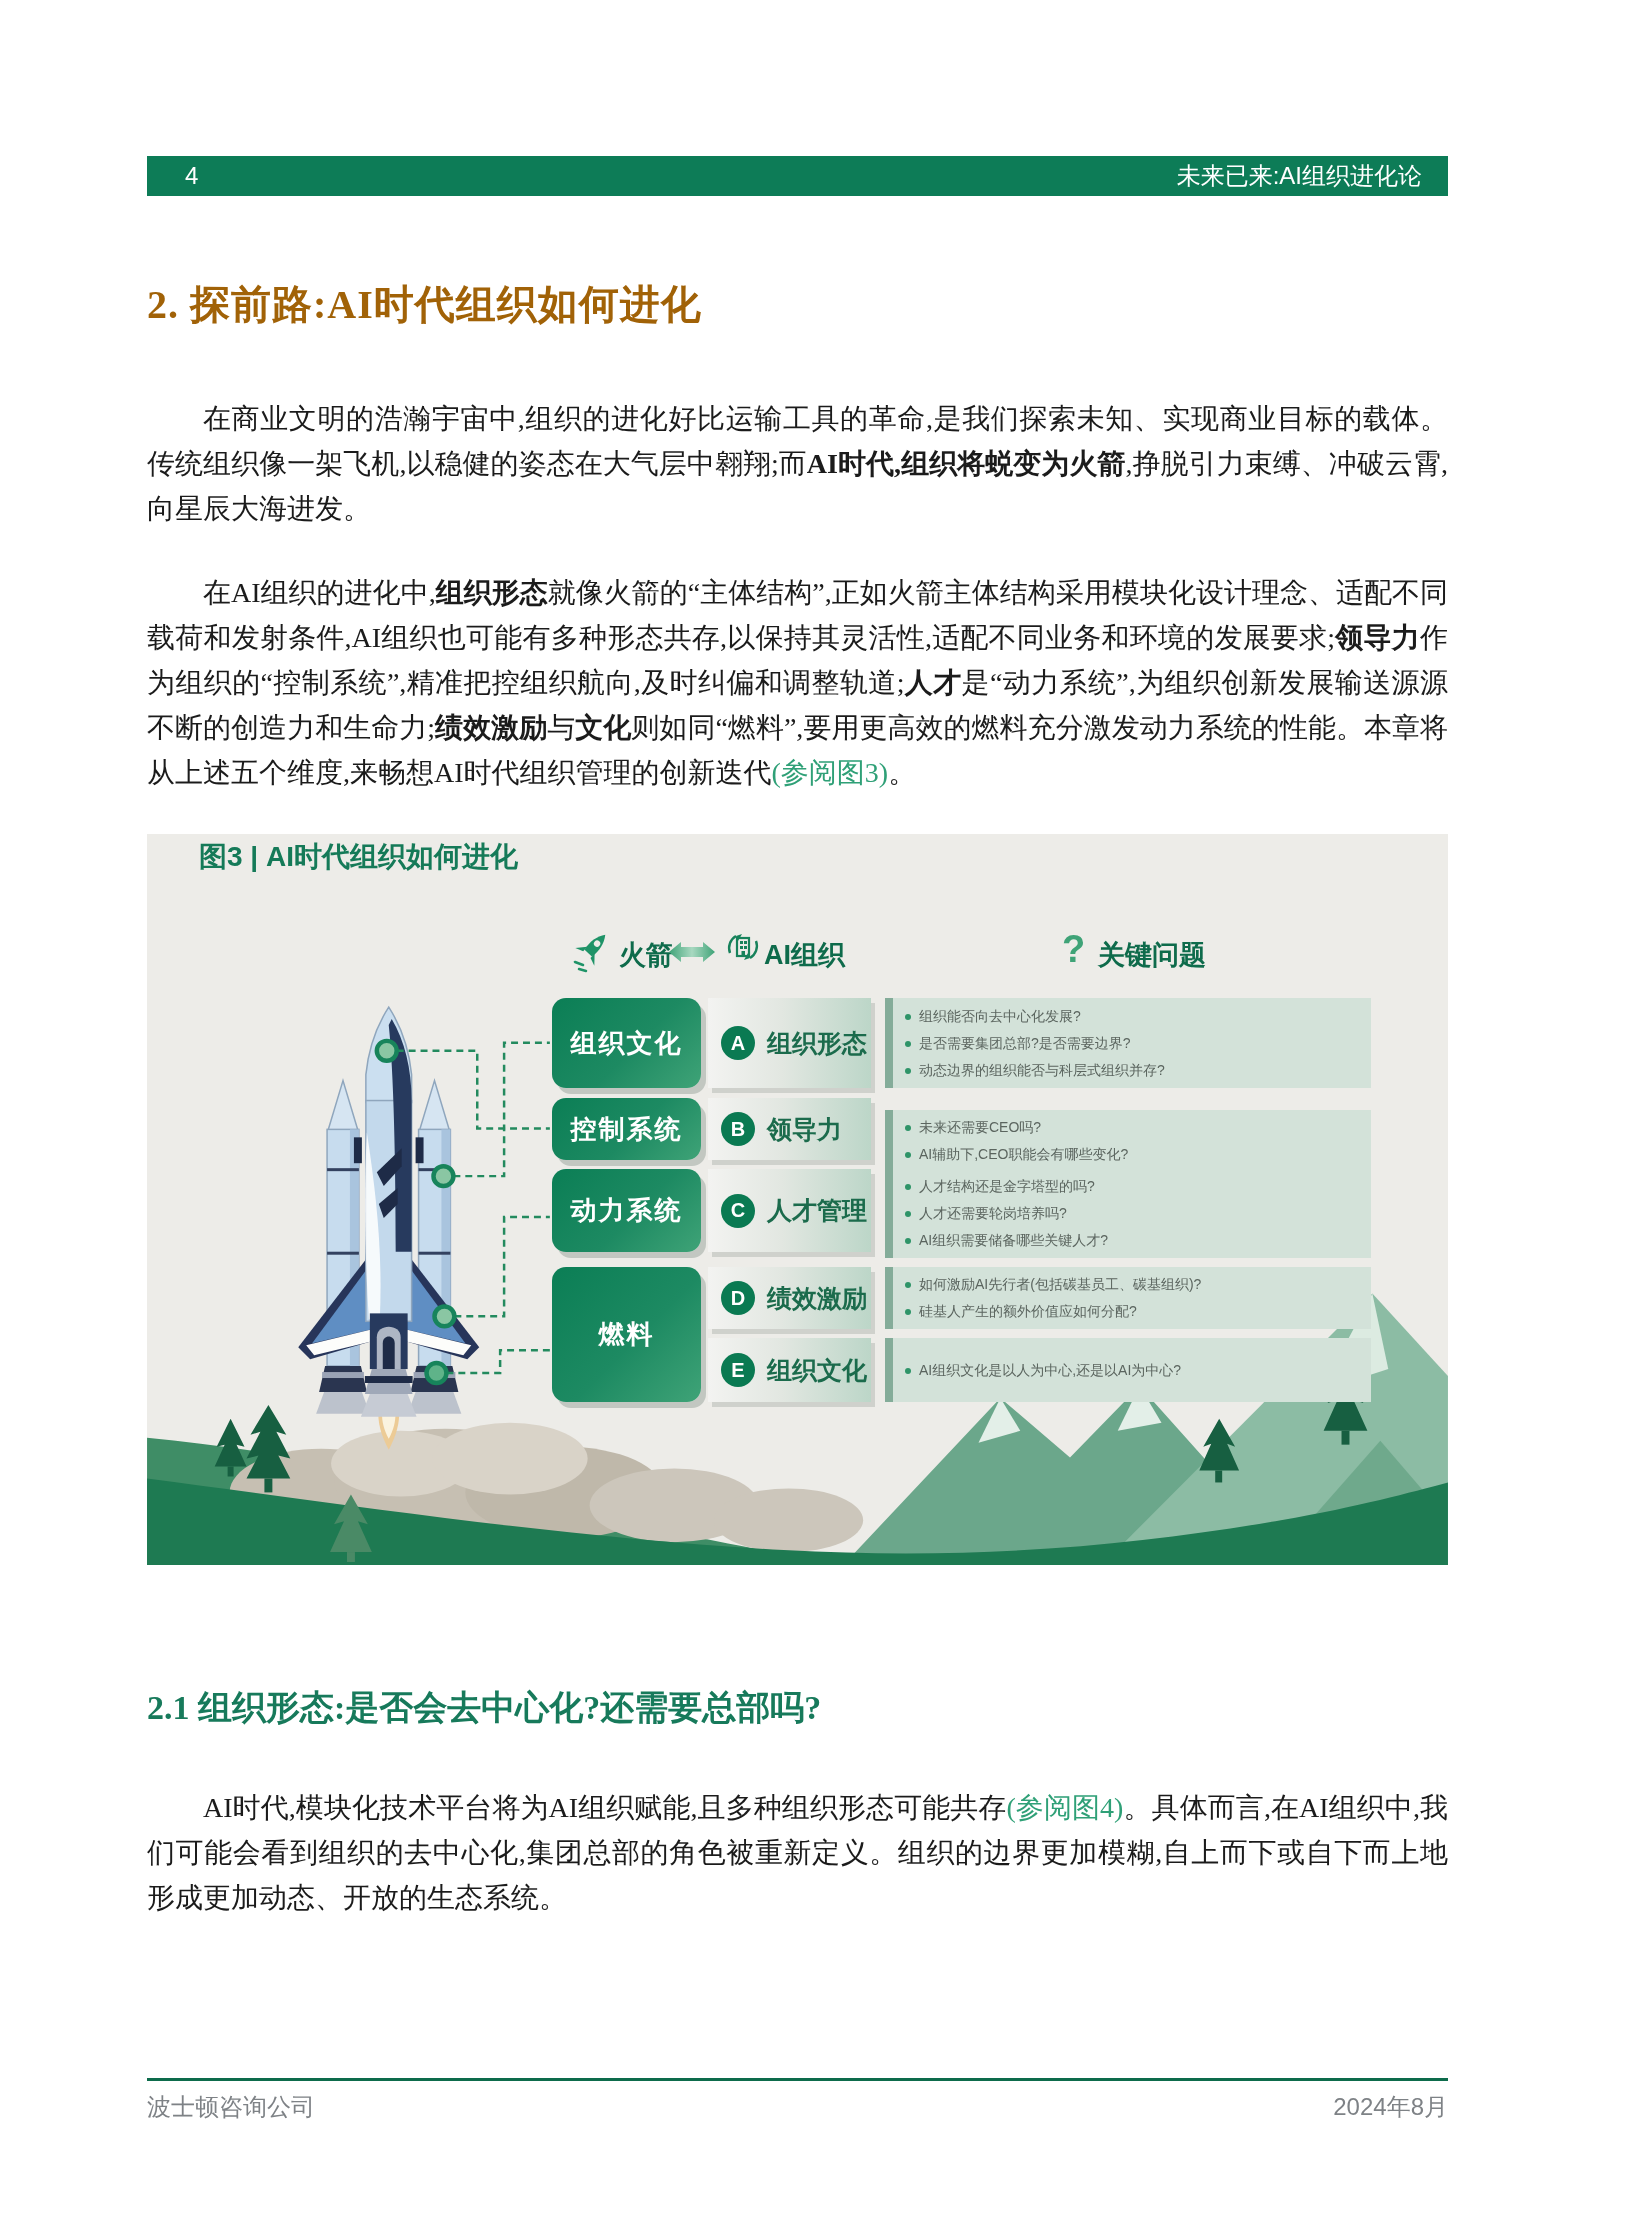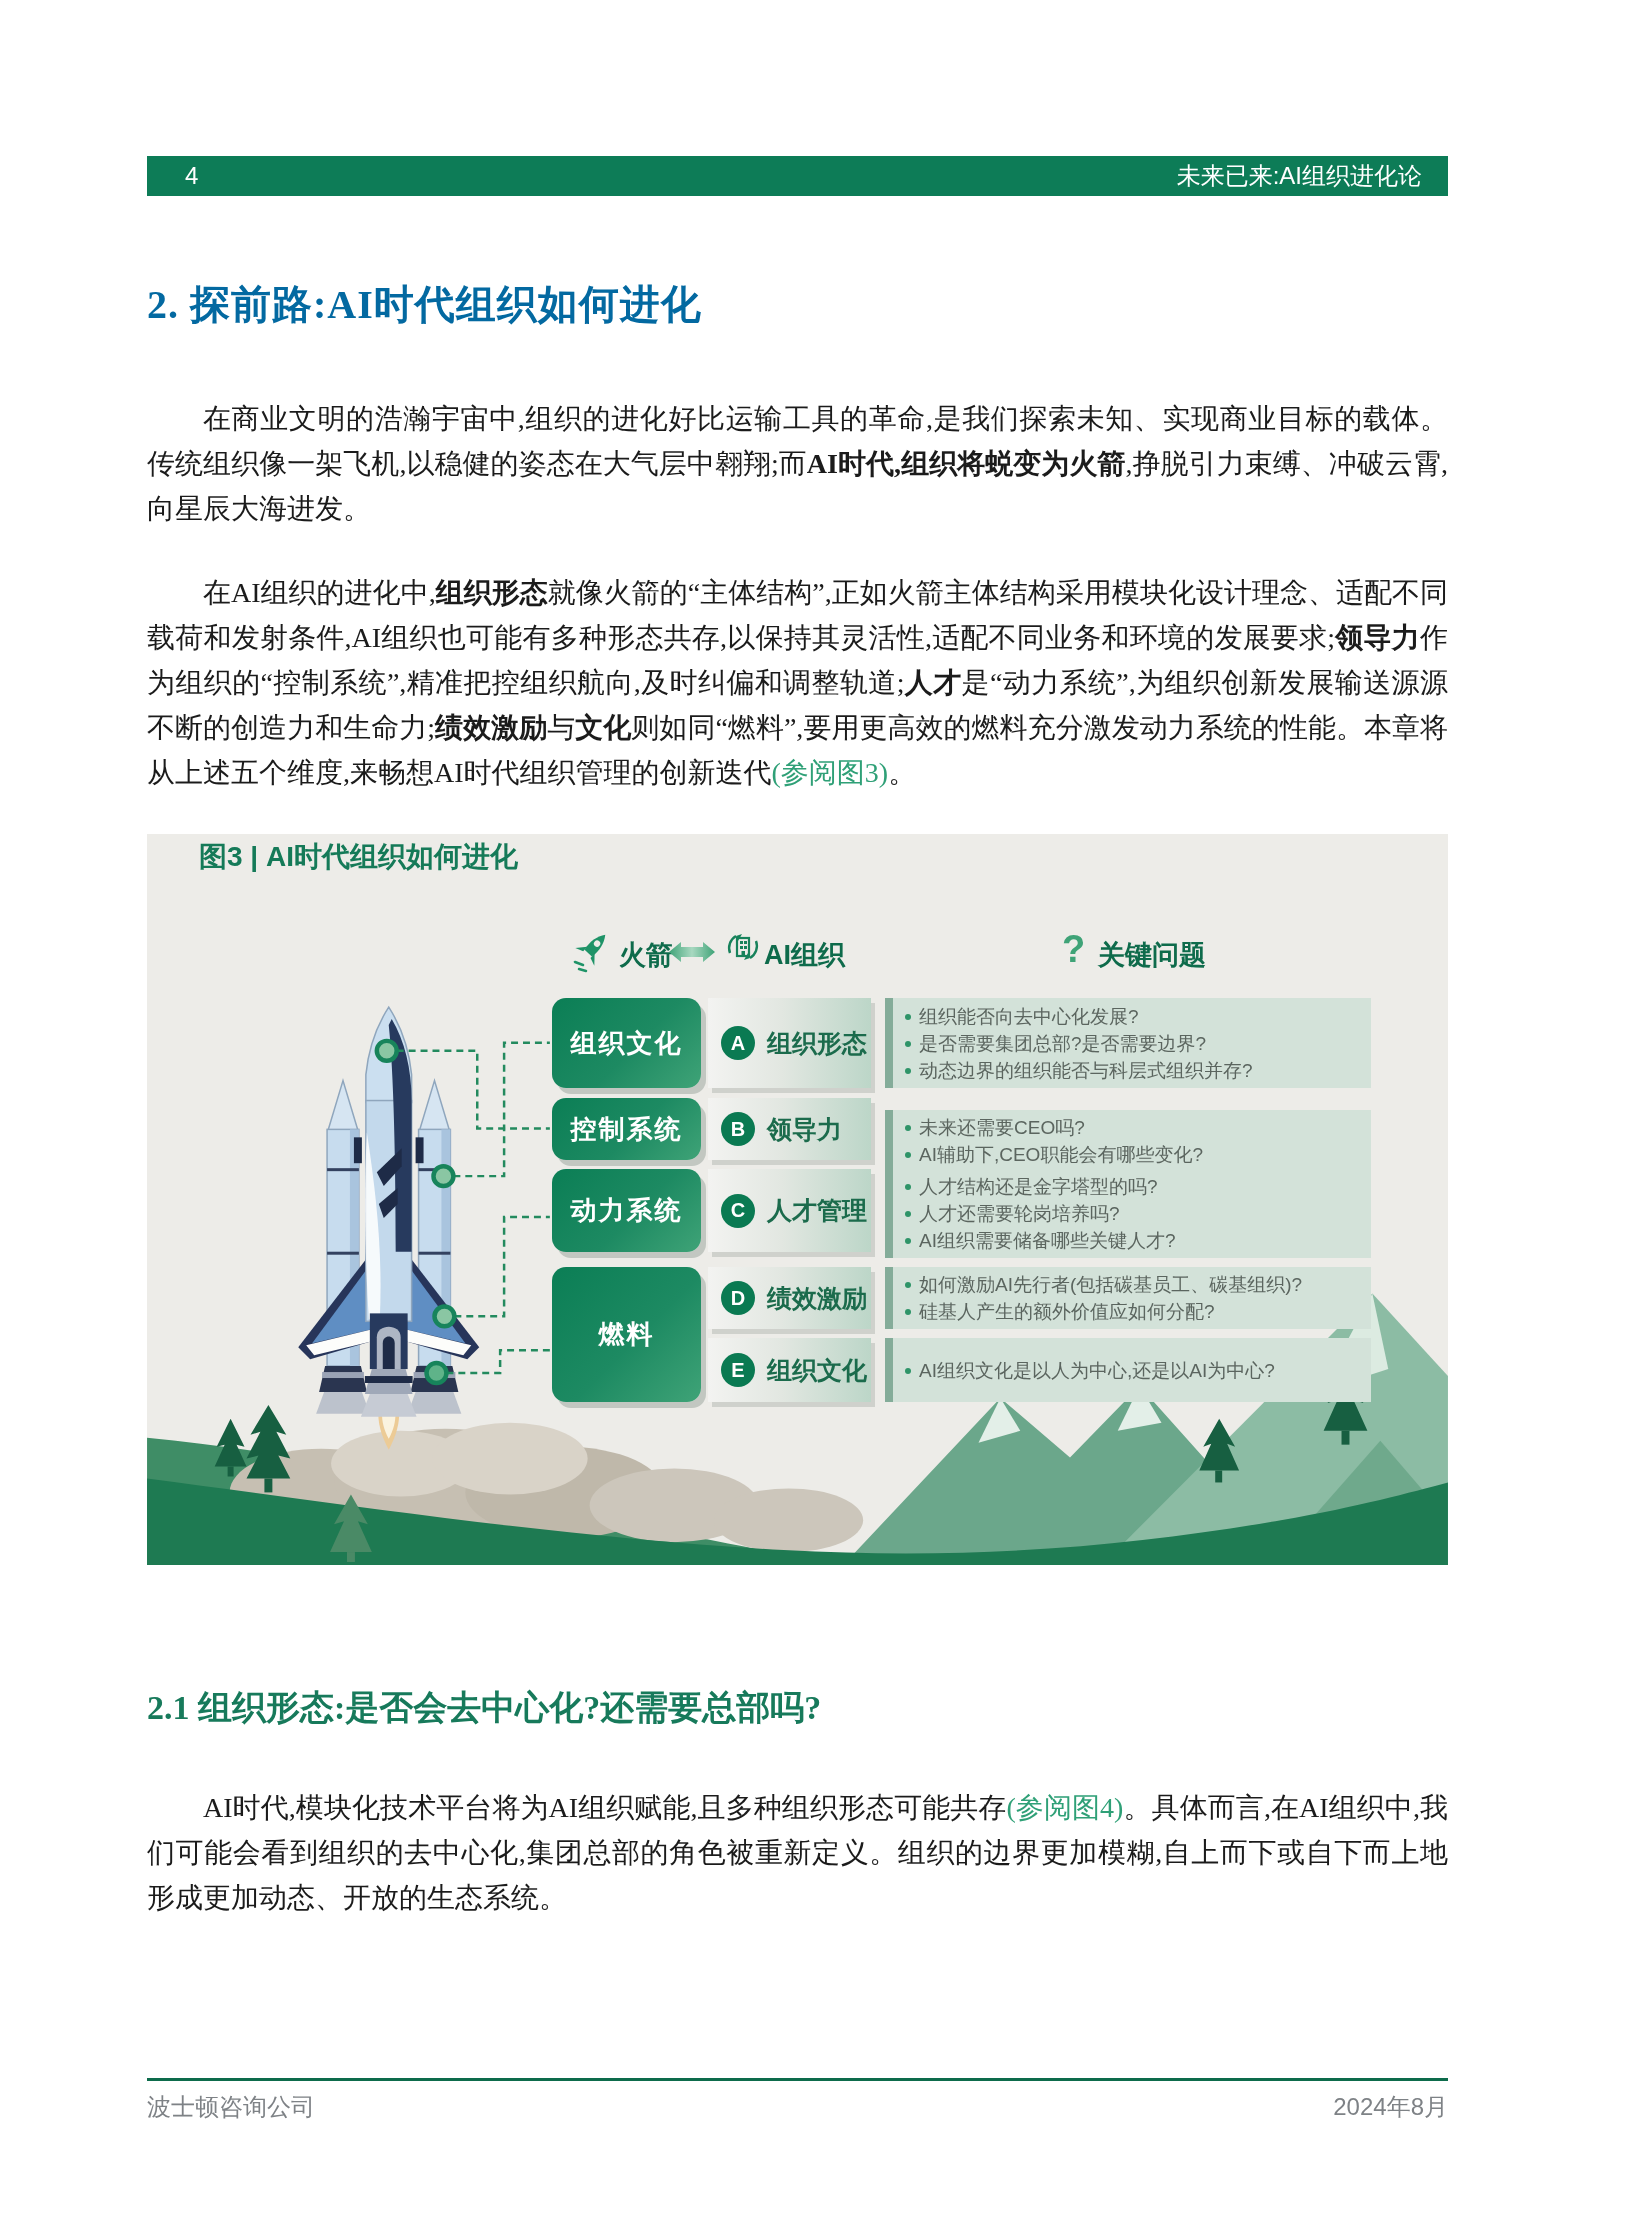--- a/index.html
+++ b/index.html
@@ -7,21 +7,21 @@
         font-family:"Liberation Serif", serif;color:#1b1b1b;}
 
   
   .header-bar{position:absolute;left:147px;top:156px;width:1301px;height:40px;
               background:#0d7c57;color:#fff;font-family:"Liberation Sans",sans-serif;
               display:flex;align-items:center;justify-content:space-between;
               font-size:24px;box-sizing:border-box;padding:0 26px 0 38px;}
 
   
   .h1{position:absolute;left:147px;top:277px;width:1301px;
-      font-size:40px;font-weight:700;color:#0369a1;letter-spacing:1px;}
+      font-size:40px;font-weight:700;color:#a16207;letter-spacing:1px;}
   .h2{position:absolute;left:147px;top:1685px;width:1301px;
       font-size:34px;font-weight:700;color:#177a5b;}
   .bt{position:absolute;left:147px;width:1301px;font-size:28px;line-height:45px;
       text-align:justify;text-indent:2em;}
   .bt b{font-weight:700;}
   .ref{color:#2fa077;}
   .p1{top:368px;} .p2{top:542px;} .p3{top:1757px;}
 
   
   .figure{position:absolute;left:147px;top:834px;width:1301px;height:731px;
@@ -42,21 +42,21 @@
            background:linear-gradient(90deg,#f3f3f1 0%,#e2e7e1 45%,#bcd6c8 100%);
            box-shadow:4px 5px 0 rgba(90,105,95,.2);
            display:flex;align-items:center;}
   .letter{width:34px;height:34px;border-radius:50%;background:#0a7a52;color:#fff;
           font-size:20px;font-weight:700;display:flex;align-items:center;justify-content:center;
           margin-left:13px;flex:0 0 auto;}
   .dim-label{margin-left:12px;font-size:25px;font-weight:700;color:#1b6b4c;}
   .q-panel{position:absolute;left:738px;width:486px;background:#d3e2d9;
            border-left:8px solid #84ac99;box-sizing:border-box;
            display:flex;flex-direction:column;justify-content:center;padding:6px 10px 6px 10px;}
-  .q-line{display:flex;align-items:flex-start;font-size:19px;line-height:27px;color:#5b655f;}
+  .q-line{display:flex;align-items:flex-start;font-size:14px;line-height:27px;color:#5b655f;}
   .dot{flex:0 0 auto;width:6px;height:6px;border-radius:50%;background:#2e9468;margin:11px 8px 0 2px;}
 
   
   .footer-rule{position:absolute;left:147px;top:2078px;width:1301px;height:3px;background:#0d6b4b;}
   .footer{position:absolute;left:147px;top:2091px;width:1301px;
           font-family:"Liberation Sans",sans-serif;font-size:24px;color:#7e8286;
           display:flex;justify-content:space-between;}
 </style>
 </head>
 <body>

